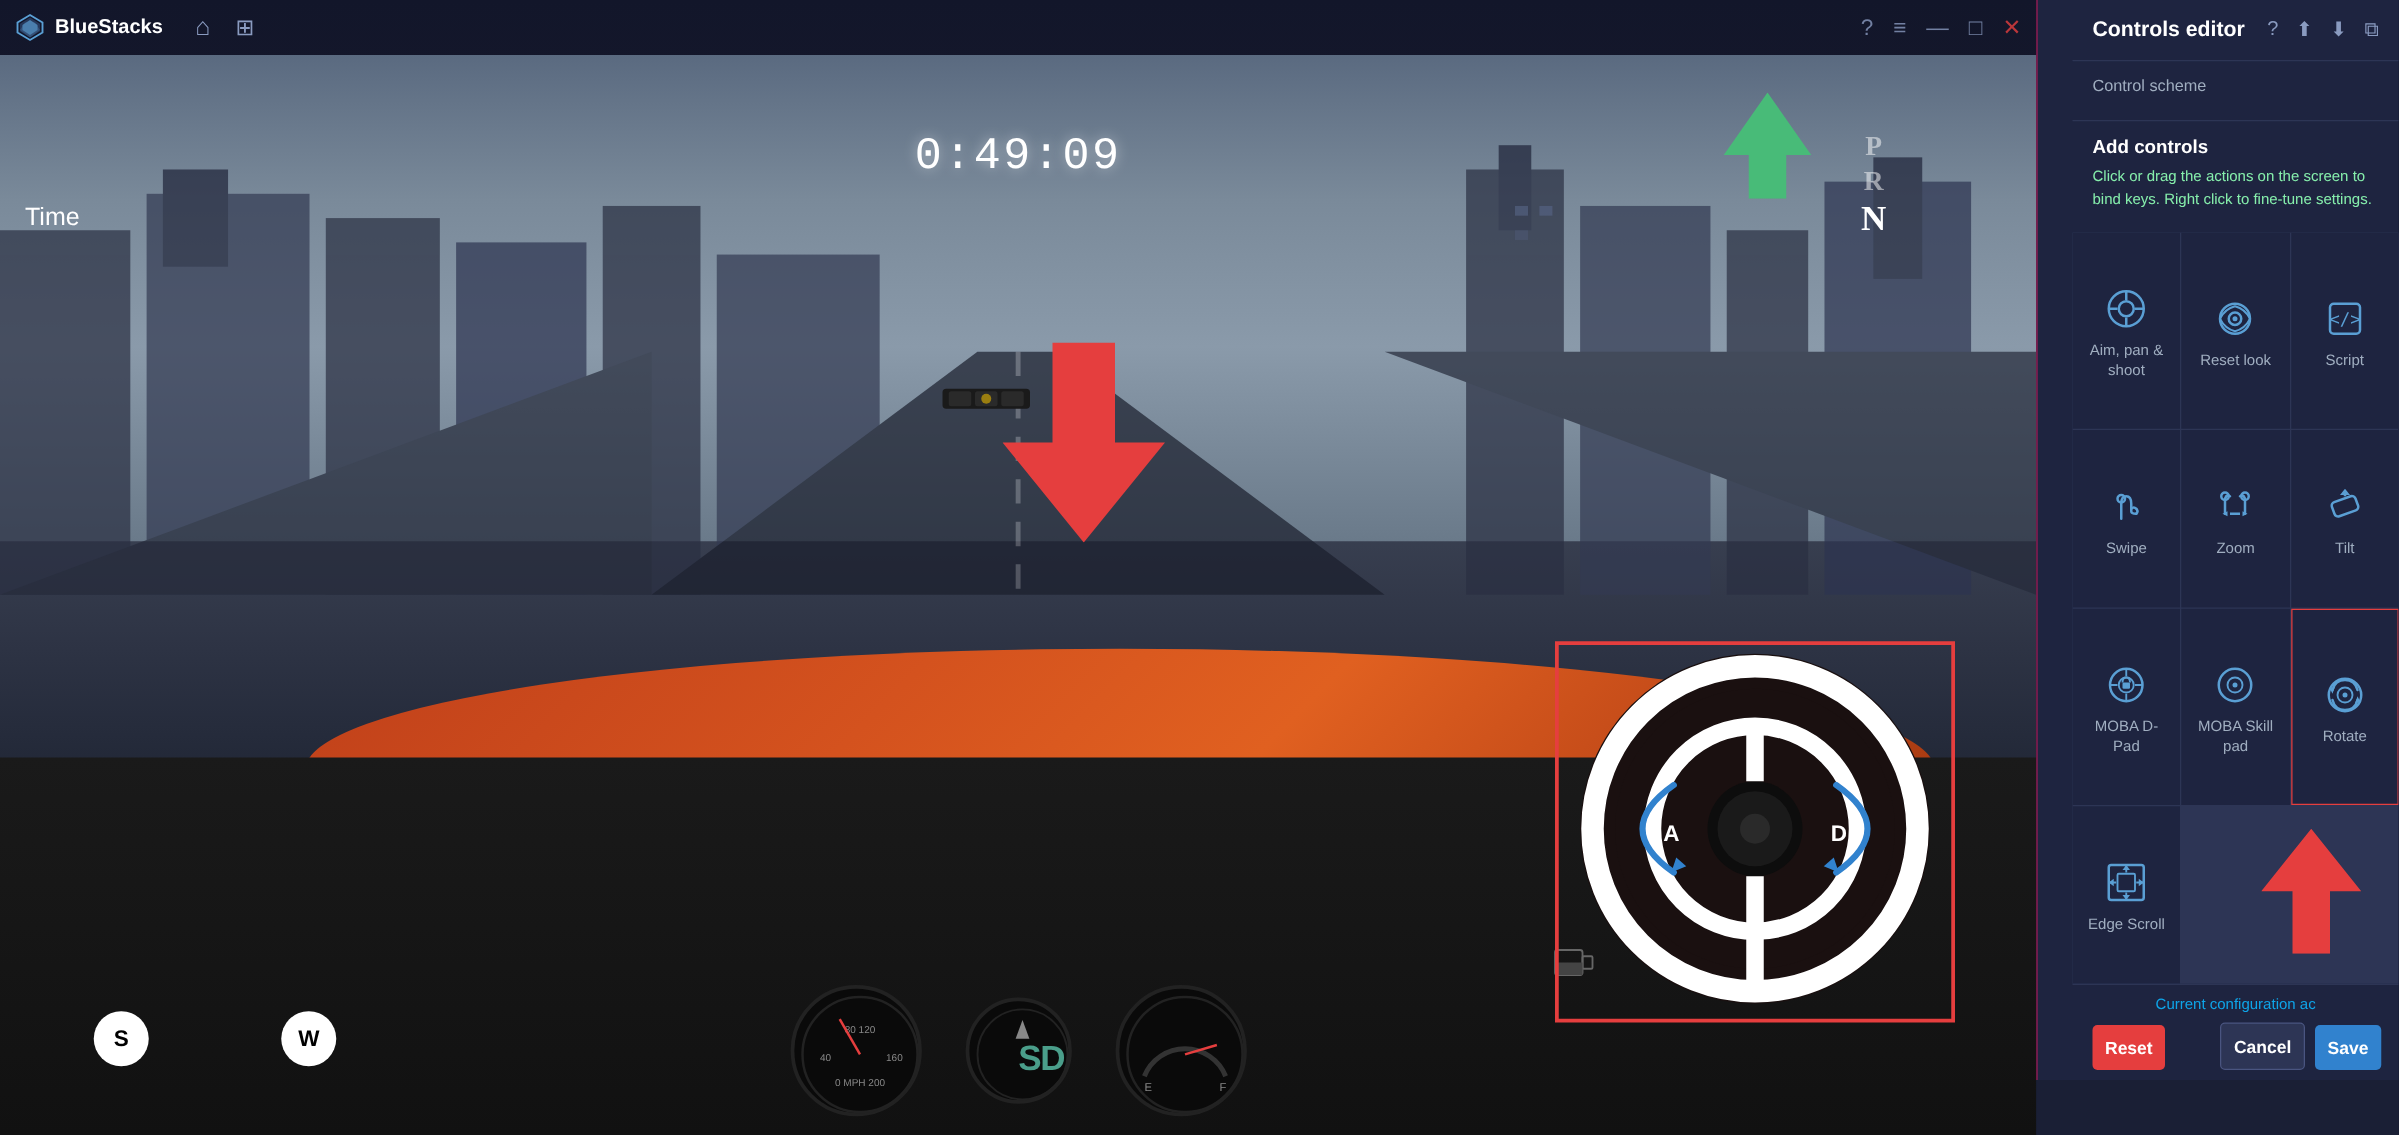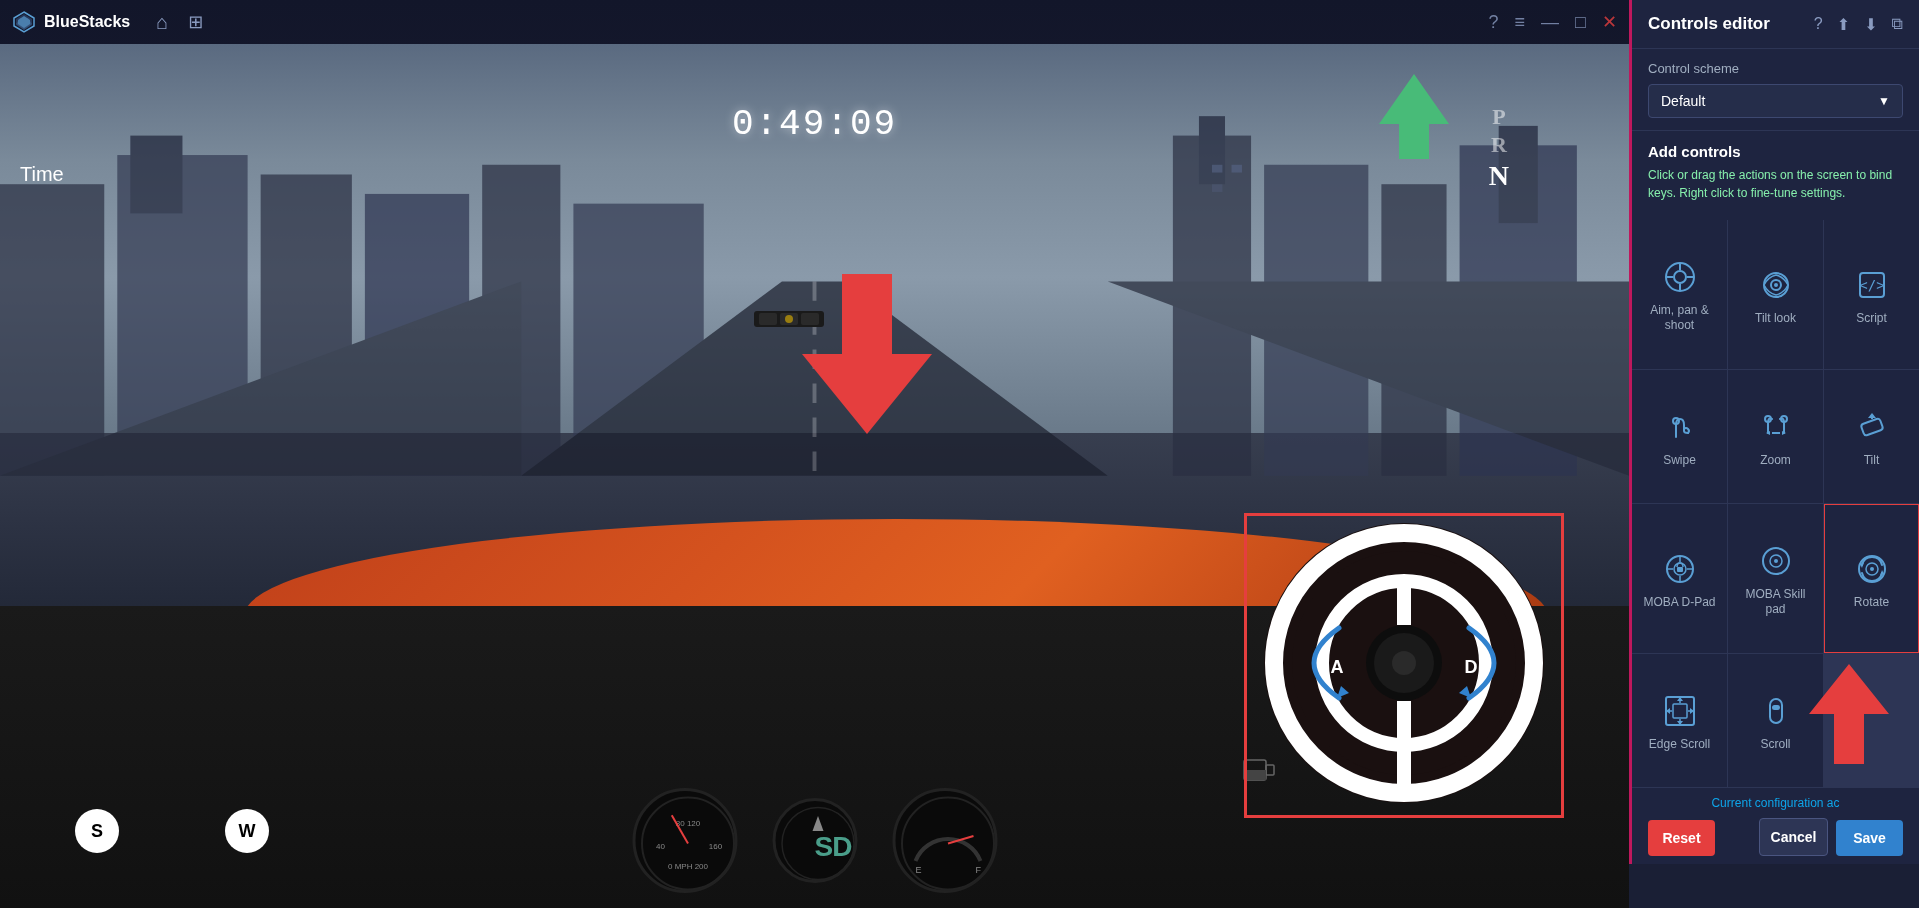--- a/index.html
+++ b/index.html
@@ -207,24 +207,25 @@
       color: #ffffff;
       font-size: 28px;
     }
 
     
     #controls-editor {
       width: 290px;
       min-width: 290px;
       height: 864px;
       background: #1e2440;
-      border-left: 3px solid #be185d;
+      border-left: 1px solid #be185d;
       display: flex;
       flex-direction: column;
       overflow: hidden;
+      padding-left: 28px;
     }
 
     .editor-header {
       display: flex;
       align-items: center;
       justify-content: space-between;
       padding: 14px 16px;
       border-bottom: 1px solid #2d3555;
       background: #1e2440;
     }
@@ -601,26 +602,20 @@
     <div class="editor-header-icons">
       <span class="editor-header-icon">?</span>
       <span class="editor-header-icon">⬆</span>
       <span class="editor-header-icon">⬇</span>
       <span class="editor-header-icon">⧉</span>
     </div>
   </div>
 
   <div class="scheme-section">
     <div class="scheme-label">Control scheme</div>
-    <div class="scheme-row">
-      <div class="scheme-dropdown">
-        <span>Default</span>
-        <span style="font-size:12px;">▼</span>
-      </div>
-    </div>
   </div>
 
   <div class="add-controls-section">
     <div class="add-controls-title">Add controls</div>
     <div class="add-controls-desc">Click or drag the actions on the screen to bind keys. Right click to fine-tune settings.</div>
   </div>
 
   <div class="controls-grid">
 
     <div class="control-item">
@@ -639,21 +634,21 @@
 
     <div class="control-item">
       <div class="control-icon">
         <svg width="36" height="36" viewBox="0 0 36 36">
           <circle cx="18" cy="18" r="12" fill="none" stroke="#5a9fd4" stroke-width="2"></circle>
           <circle cx="18" cy="18" r="5" fill="none" stroke="#5a9fd4" stroke-width="2"></circle>
           <circle cx="18" cy="18" r="2" fill="#5a9fd4"></circle>
           <path d="M6 18 Q10 10 18 8 Q26 10 30 18 Q26 26 18 28 Q10 26 6 18" fill="none" stroke="#5a9fd4" stroke-width="1.5"></path>
         </svg>
       </div>
-      <span class="control-label">Tilt look</span>
+      <span class="control-label">Reset look</span>
     </div>
 
     <div class="control-item">
       <div class="control-icon">
         <svg width="36" height="36" viewBox="0 0 36 36">
           <rect x="6" y="6" width="24" height="24" rx="3" fill="none" stroke="#5a9fd4" stroke-width="2"></rect>
           <text x="18" y="23" text-anchor="middle" fill="#5a9fd4" font-size="14" font-family="monospace">&lt;/&gt;</text>
         </svg>
       </div>
       <span class="control-label">Script</span>
@@ -756,30 +751,20 @@
           <line x1="26" y1="18" x2="32" y2="18" stroke="#5a9fd4" stroke-width="1.5"></line>
           <polygon points="18,4 15,8 21,8" fill="#5a9fd4"></polygon>
           <polygon points="18,32 15,28 21,28" fill="#5a9fd4"></polygon>
           <polygon points="4,18 8,15 8,21" fill="#5a9fd4"></polygon>
           <polygon points="32,18 28,15 28,21" fill="#5a9fd4"></polygon>
         </svg>
       </div>
       <span class="control-label">Edge Scroll</span>
     </div>
 
-    <div class="control-item">
-      <div class="control-icon">
-        <svg width="36" height="36" viewBox="0 0 36 36">
-
-          <rect x="12" y="6" width="12" height="24" rx="6" fill="none" stroke="#5a9fd4" stroke-width="2"></rect>
-          <rect x="14" y="12" width="8" height="5" rx="2.5" fill="#5a9fd4"></rect>
-        </svg>
-      </div>
-      <span class="control-label">Scroll</span>
-    </div>
 
   </div>
 
   <div class="editor-bottom">
     <div class="current-config-text">Current configuration ac</div>
     <div class="action-buttons">
       <button class="btn-reset">Reset</button>
       <button class="btn-cancel">Cancel</button>
       <button class="btn-save">Save</button>
     </div>

